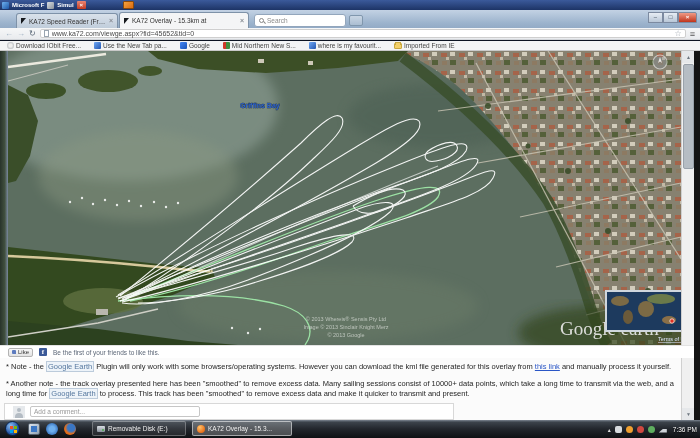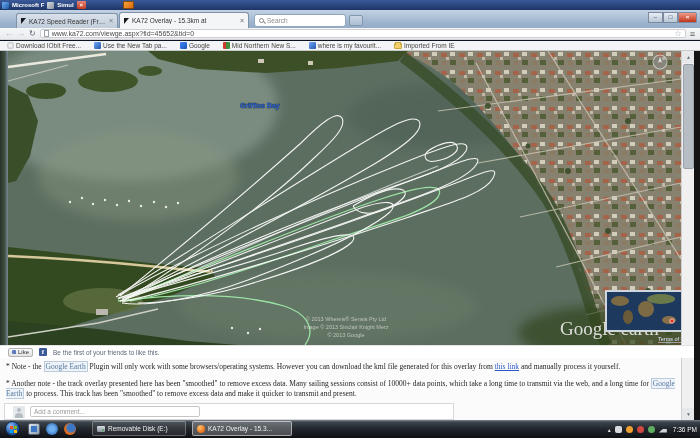--- a/index.html
+++ b/index.html
@@ -81,21 +81,21 @@
   .like-btn { display:flex; align-items:center; gap:2px; height:9px; padding:0 3px;
     background:linear-gradient(180deg,#f8f8f8,#e3e3e3); border:1px solid #b3b3b3; border-radius:2px;
     font-size:6px; color:#333; }
   .thumb-ico { width:4px; height:4px; background:#5d7bbf; border-radius:1px 1px 0 1px; }
   .f-ico { width:8px; height:8px; background:#3b5998; color:#fff; font-size:7px; font-weight:bold;
     text-align:center; line-height:8px; border-radius:1px; font-family:"Liberation Serif",serif; }
   .fb-msg { font-size:6.5px; color:#5d6878; }
 
   .notes { position:absolute; top:311px; left:0; width:692px; padding:0 6px; font-size:7.5px;
     line-height:10px; color:#1f1f1f; }
-  .notes p { margin-bottom:7px;font-family:Liberation Serif, serif; }
+  .notes p { margin-bottom:7px; }
   .ge-chip { color:#56789f; background:#edf3f9; border:1px solid #bccbdb; padding:0 1px; }
   .note-link { color:#2a56c6; text-decoration:underline; }
 
   .comment-area { position:absolute; top:352px; left:4px; width:450px; height:17px; background:#fff;
     border:1px solid #d8d8d8; display:flex; align-items:center; gap:5px; padding:0 8px; }
   .avatar { position:relative; width:12px; height:12px; background:#e6e9ec; overflow:hidden; }
   .avatar::before { content:""; position:absolute; top:2px; left:4px; width:4px; height:4px; border-radius:50%; background:#b4bcc4; }
   .avatar::after { content:""; position:absolute; top:7px; left:2px; width:8px; height:6px; border-radius:4px 4px 0 0; background:#b4bcc4; }
   .comment-input { width:170px; height:11px; border:1px solid #c6c6c6; border-radius:2px; font-size:6.5px;
     padding:0 3px; font-family:"Liberation Sans",sans-serif; color:#333; }

